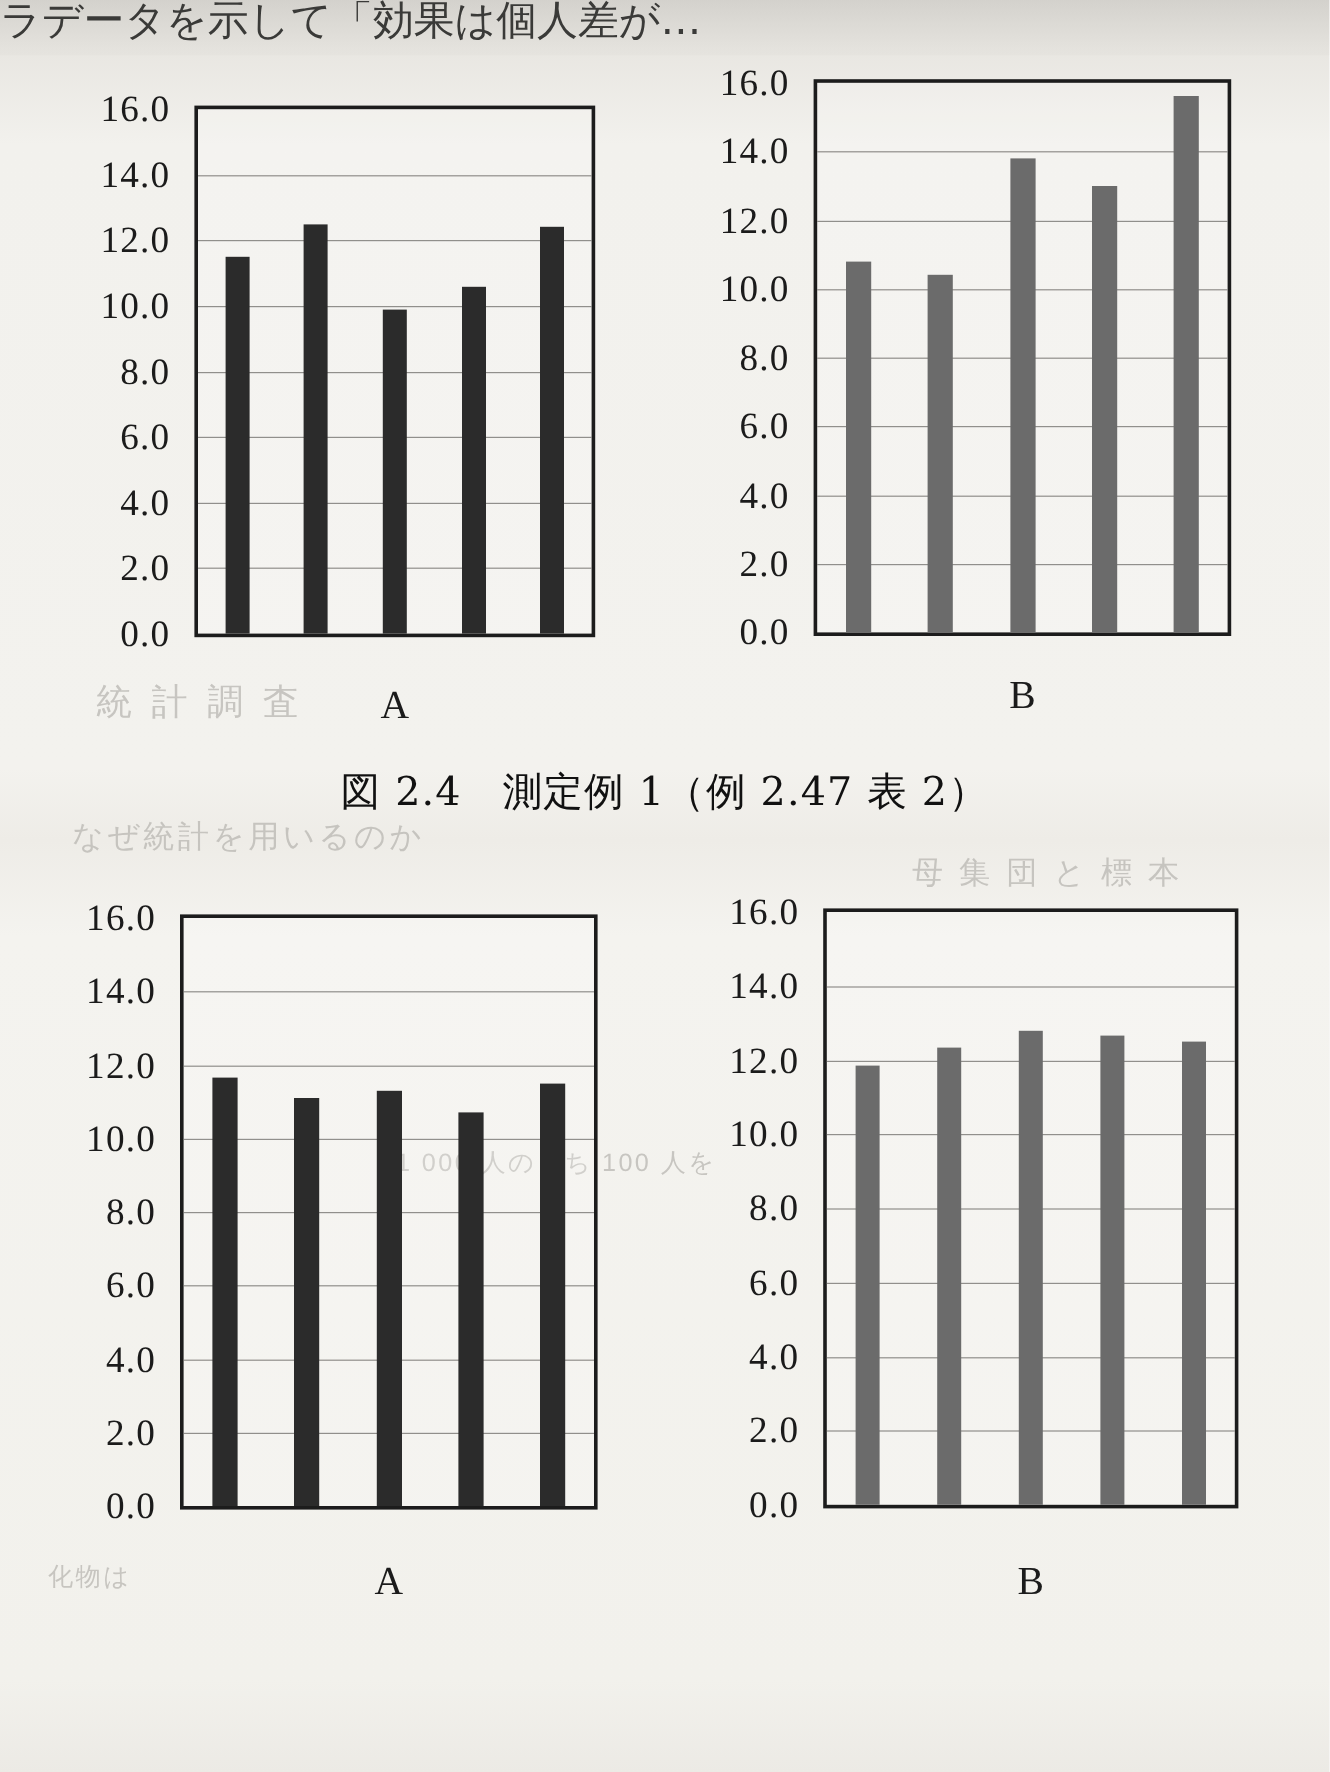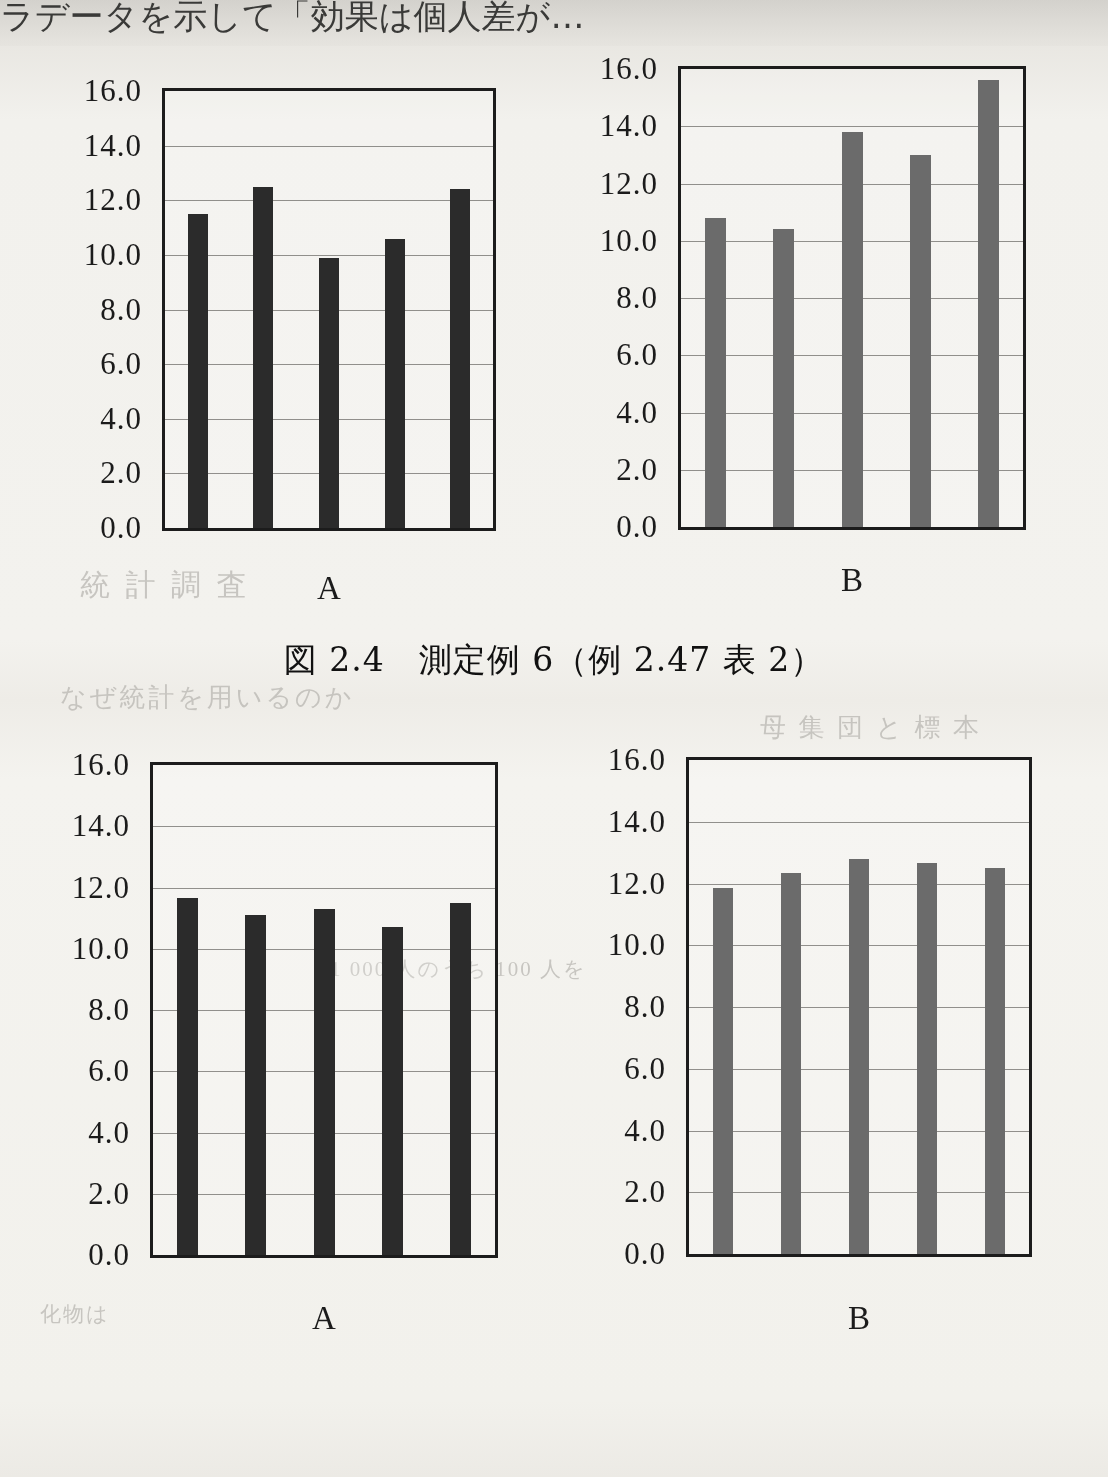--- a/index.html
+++ b/index.html
@@ -20,21 +20,21 @@
   
   .paper-bg {
     position: absolute;
     inset: 0;
     background:
       linear-gradient(180deg, #d9d7d2 0px, #e8e6e1 38px, #f2f1ed 120px, #f3f2ee 640px, #eeece7 700px, #f4f3ef 780px, #f2f1ec 1400px, #eceae5 1477px);
   }
   .bleed {
     position: absolute;
     color: #b9b7b2;
-    font-family: Liberation Serif, serif;
+    font-family: Liberation Sans, sans-serif;
     white-space: nowrap;
     pointer-events: none;
     opacity: .75;
   }
   .bleed.sm { font-size: 21px; letter-spacing: 2px; }
   .bleed.md { font-size: 26px; letter-spacing: 3px; }
   .bleed.lg { font-size: 30px; letter-spacing: 4px; }
 
   .topline {
     position: absolute;
@@ -168,21 +168,21 @@
       <div class="ytick" style="left: 518px; width: 140px; text-align: right; top: 469.75px;">2.0</div>
       <div class="ytick" style="left: 518px; width: 140px; text-align: right; top: 412.5px;">4.0</div>
       <div class="ytick" style="left: 518px; width: 140px; text-align: right; top: 355.25px;">6.0</div>
       <div class="ytick" style="left: 518px; width: 140px; text-align: right; top: 298px;">8.0</div>
       <div class="ytick" style="left: 518px; width: 140px; text-align: right; top: 240.75px;">10.0</div>
       <div class="ytick" style="left: 518px; width: 140px; text-align: right; top: 183.5px;">12.0</div>
       <div class="ytick" style="left: 518px; width: 140px; text-align: right; top: 126.25px;">14.0</div>
       <div class="ytick" style="left: 518px; width: 140px; text-align: right; top: 69px;">16.0</div>
       <div class="axis-label" style="left: 678px; width: 348px; top: 562px;">B</div>
     </div>
-  <div class="fig-caption" id="cap-0" style="top:638px">図 2.4　測定例 6（例 2.47 表 2）</div>
+  <div class="fig-caption" id="cap-0" style="top:638px">図 2.4　測定例 1（例 2.47 表 2）</div>
 
   <div class="chart" id="chart-2">
       <div class="plot" style="left: 150px; top: 762px; width: 348px; height: 496px;">
         <div class="grid-line" style="top: 428.75px;"></div>
         <div class="grid-line" style="top: 367.5px;"></div>
         <div class="grid-line" style="top: 306.25px;"></div>
         <div class="grid-line" style="top: 245px;"></div>
         <div class="grid-line" style="top: 183.75px;"></div>
         <div class="grid-line" style="top: 122.5px;"></div>
         <div class="grid-line" style="top: 61.25px;"></div>

